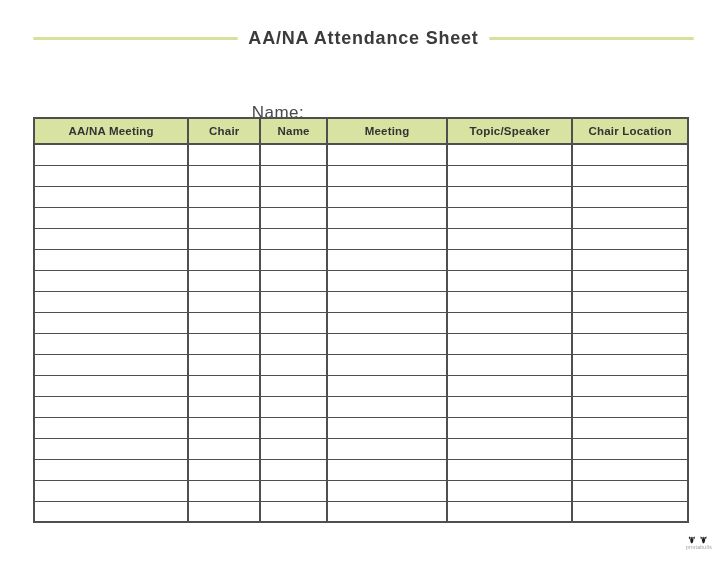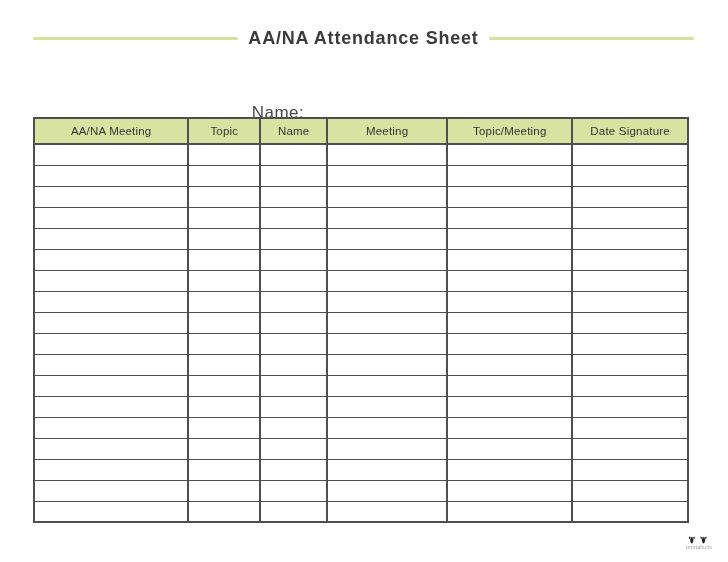--- a/index.html
+++ b/index.html
@@ -73,21 +73,21 @@
   col.c2{width:11.0%;}
   col.c3{width:10.2%;}
   col.c4{width:18.4%;}
   col.c5{width:19.1%;}
   col.c6{width:17.7%;}
   th{
     background:var(--header-bg);
     border:2px solid var(--border);
     height:26px;
     font-size:11.5px;
-    font-weight:normal;
+    font-weight:bold;
     letter-spacing:0.2px;
     color:#333333;
     text-align:center;
     vertical-align:middle;
   }
   td{
     border-left:2px solid var(--border);
     border-right:2px solid var(--border);
     border-top:1.5px solid var(--border);
     border-bottom:1.5px solid var(--border);
@@ -132,25 +132,25 @@
         <col class="c1">
           <col class="c2">
           <col class="c3">
           <col class="c4">
           <col class="c5">
           <col class="c6">
       </colgroup>
       <thead>
         <tr id="header-row">
             <th>AA/NA Meeting</th>
-            <th>Topic</th>
+            <th>Chair</th>
             <th>Name</th>
             <th>Meeting</th>
-            <th>Topic/Meeting</th>
-            <th>Date Signature</th>
+            <th>Topic/Speaker</th>
+            <th>Chair Location</th>
           </tr>
       </thead>
       <tbody id="table-body">
           <tr>
             <td></td>
             <td></td>
             <td></td>
             <td></td>
             <td></td>
             <td></td>

